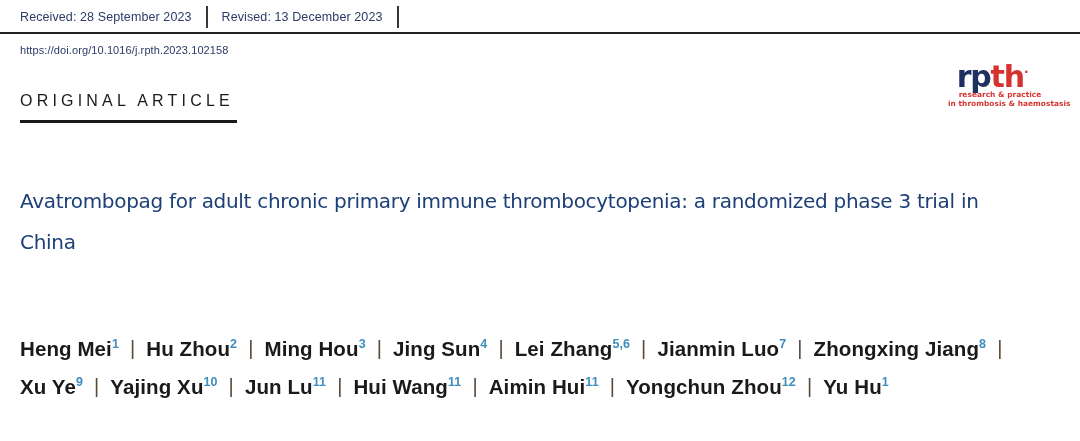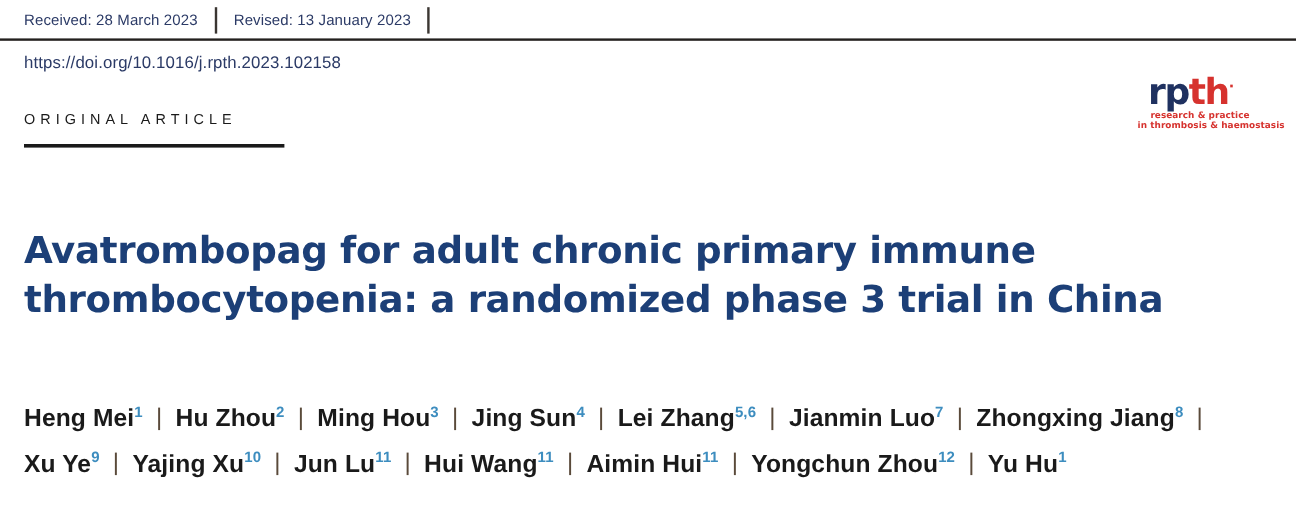--- a/index.html
+++ b/index.html
@@ -47,21 +47,21 @@
     width: 1080px;
     height: 2px;
     background: #23201e;
   }
 
   
   .doi {
     position: absolute;
     left: 20px;
     top: 44px;
-    font-size: 14px;
+    font-size: 11px;
     color: #2b3a66;
     letter-spacing: 0.1px;
     white-space: nowrap;
   }
 
   
   .logo {
     position: absolute;
     right: 28px;
     top: 58px;
@@ -93,21 +93,21 @@
     letter-spacing: 0.05px;
     padding-left: 24px;
     white-space: nowrap;
   }
 
   
   .section-label {
     position: absolute;
     left: 20px;
     top: 92px;
-    font-size: 12px;
+    font-size: 16px;
     font-weight: 400;
     letter-spacing: 4.2px;
     color: #1a1a1a;
     white-space: nowrap;
   }
   .section-rule {
     position: absolute;
     left: 20px;
     top: 120px;
     width: 217px;
@@ -115,23 +115,23 @@
     background: #1a1a1a;
   }
 
   
   .title {
     position: absolute;
     left: 20px;
     top: 168px;
     width: 1000px;
     font-family: "DejaVu Sans", sans-serif;
-    font-size: 31px;
+    font-size: 20px;
     line-height: 41px;
-    font-weight: 700;
+    font-weight: 400;
     color: #1c3f77;
     letter-spacing: -0.3px;
   }
 
   
   .authors {
     position: absolute;
     left: 20px;
     top: 302px;
     width: 1040px;
@@ -157,23 +157,23 @@
     font-size: 20px;
     padding: 0 11px;
     position: relative;
     top: -1px;
   }
 </style>
 </head>
 <body>
 
 <div class="dates-bar">
-  <span class="date-item">Received: 28 March 2023</span>
+  <span class="date-item">Received: 28 September 2023</span>
   <span class="date-sep"></span>
-  <span class="date-item">Revised: 13 January 2023</span>
+  <span class="date-item">Revised: 13 December 2023</span>
   <span class="date-sep"></span>
 </div>
 <div class="header-rule"></div>
 
 <div class="doi">https://doi.org/10.1016/j.rpth.2023.102158</div>
 
 <div class="logo">
   <div class="logo-word">
     <span class="logo-rp">rp</span><span class="logo-th">th</span><span class="logo-dot">·</span>
   </div>

